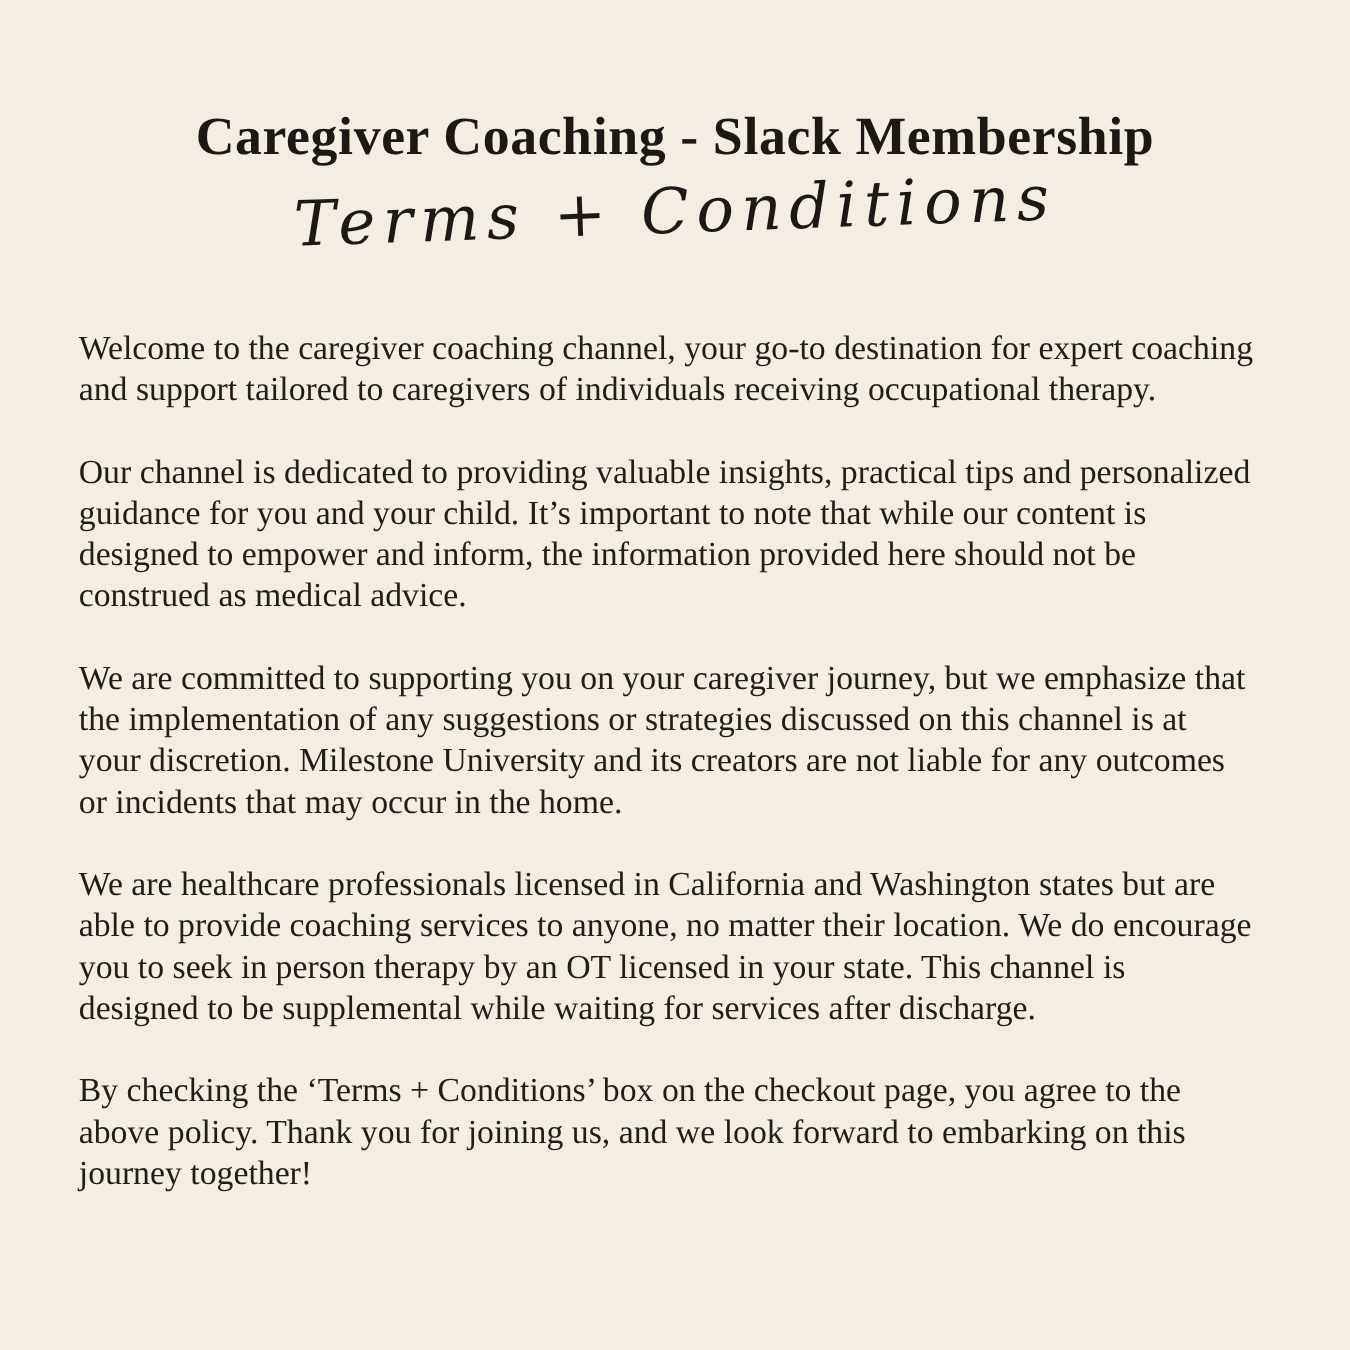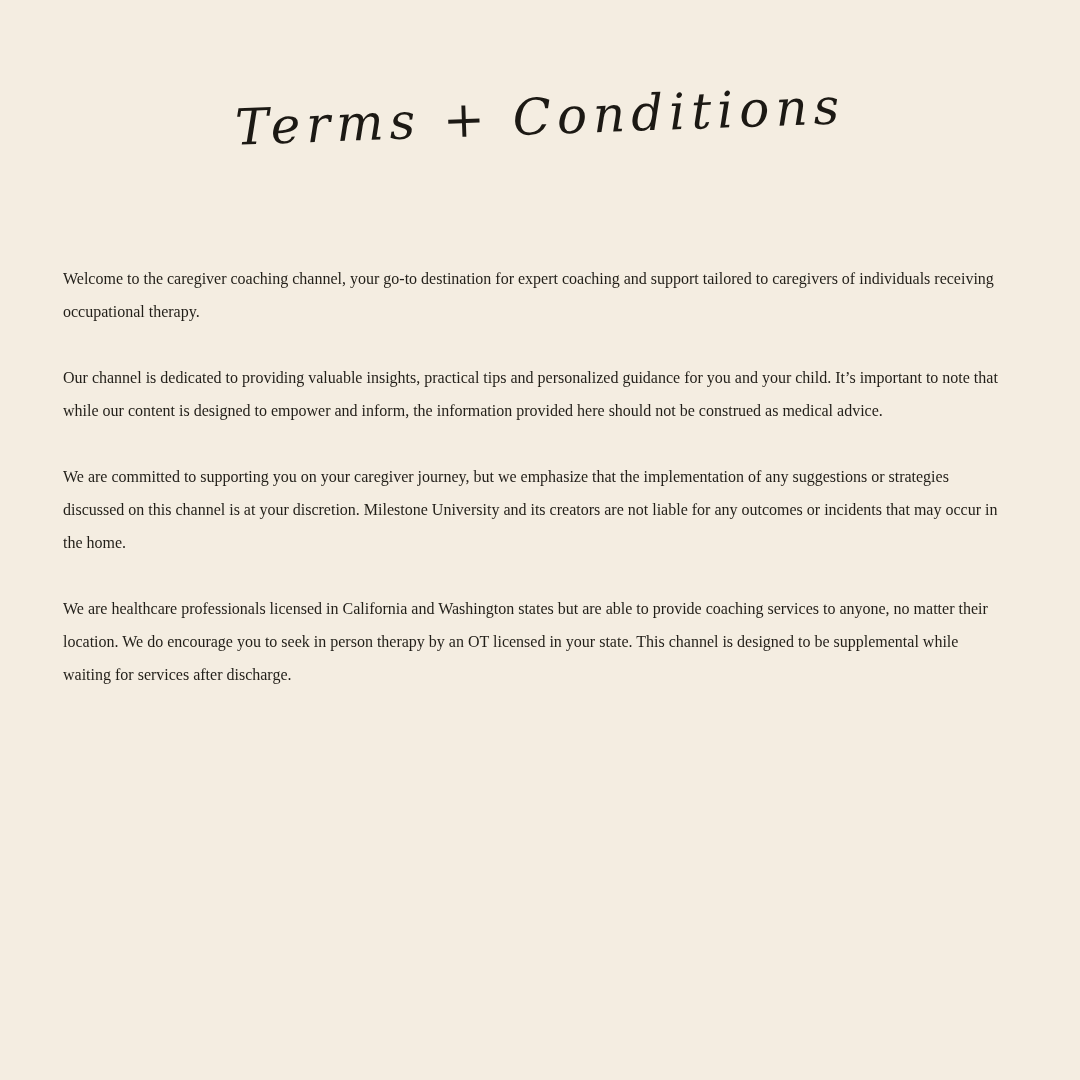--- a/index.html
+++ b/index.html
@@ -46,35 +46,37 @@
     line-height: 1.1;
   }
   .body-copy {
     position: absolute;
     left: 63px;
     top: 262px;
     width: 956px;
   }
   .body-copy p {
     margin: 0 16px 33px 0;
-    font-size: 16px;
+    font-size: 27px;
     line-height: 33px;
     color: #211e18;
     text-align: left;
   }
 </style>
 </head>
 <body>
 
 <div class="page">
   <div class="header">
+    <h1 class="page-title">Caregiver Coaching - Slack Membership</h1>
     <div>
       <span class="subtitle-script">Terms + Conditions</span>
     </div>
   </div>
 
   <div class="body-copy">
     <p>Welcome to the caregiver coaching channel, your go-to destination for expert coaching and support tailored to caregivers of individuals receiving occupational therapy.</p>
     <p>Our channel is dedicated to providing valuable insights, practical tips and personalized guidance for you and your child. It’s important to note that while our content is designed to empower and inform, the information provided here should not be construed as medical advice.</p>
     <p>We are committed to supporting you on your caregiver journey, but we emphasize that the implementation of any suggestions or strategies discussed on this channel is at your discretion. Milestone University and its creators are not liable for any outcomes or incidents that may occur in the home.</p>
     <p>We are healthcare professionals licensed in California and Washington states but are able to provide coaching services to anyone, no matter their location. We do encourage you to seek in person therapy by an OT licensed in your state. This channel is designed to be supplemental while waiting for services after discharge.</p>
+    <p>By checking the ‘Terms + Conditions’ box on the checkout page, you agree to the above policy. Thank you for joining us, and we look forward to embarking on this journey together!</p>
   </div>
 </div>
 
 </body></html>

